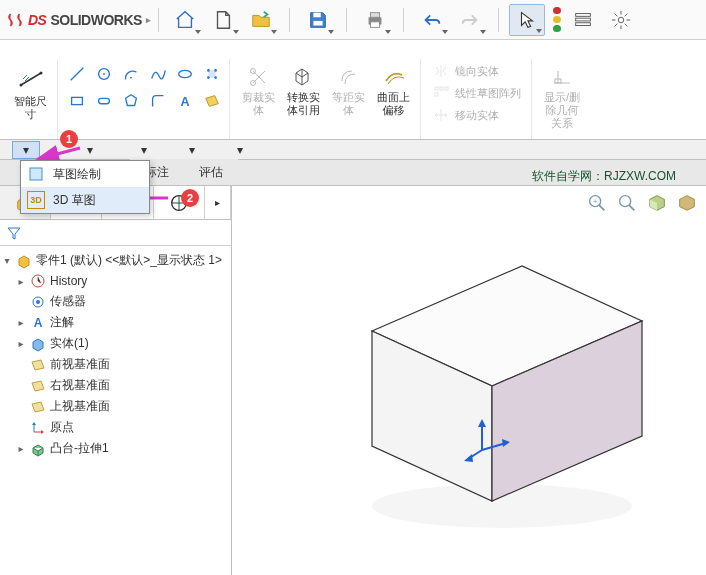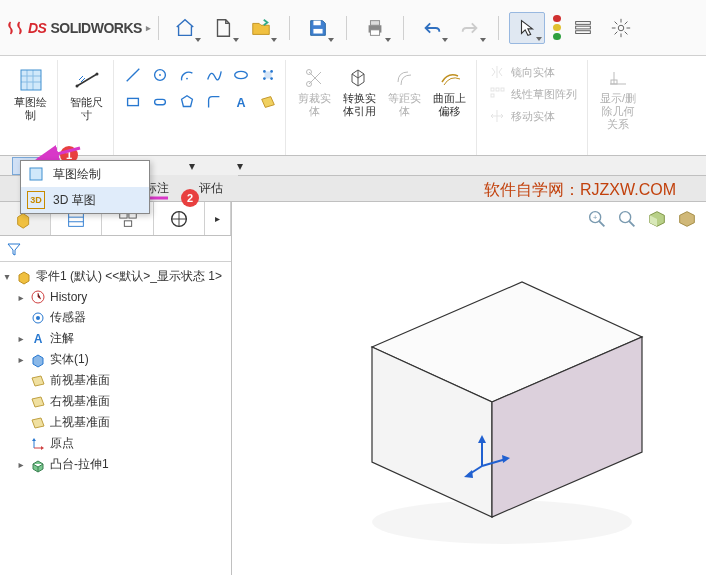--- a/index.html
+++ b/index.html
@@ -1,35 +1,35 @@
 <!DOCTYPE html>
 <html><head>
 <meta charset="utf-8">
 <style>
   * { box-sizing: border-box; margin: 0; padding: 0; font-family: "Microsoft YaHei", Arial, sans-serif; }
   body { width: 706px; height: 575px; background: #fff; overflow: hidden; font-size: 12px; color: #333; }
   
   
-  .titlebar { height: 56px; display: flex; align-items: center; border-bottom: 1px solid #d0d0d0; padding: 0 6px; background: #fafafa; }
+  .titlebar { height: 40px; display: flex; align-items: center; border-bottom: 1px solid #d0d0d0; padding: 0 6px; background: #fafafa; }
   .logo { color: #d7282f; font-weight: bold; font-size: 14px; letter-spacing: -0.5px; display: flex; align-items: center; gap: 4px; }
   .logo svg { width: 18px; height: 18px; }
   .logo .ds { color: #d7282f; font-style: italic; }
   .logo .sw { color: #444; }
   .tb-sep { width: 1px; height: 24px; background: #d0d0d0; margin: 0 8px; }
   .tb-icons { display: flex; gap: 2px; align-items: center; }
   .tb-btn { width: 36px; height: 32px; display: flex; align-items: center; justify-content: center; border-radius: 2px; cursor: pointer; position: relative; }
   .tb-btn.sel { background: #e0e8f2; border: 1px solid #98b8e0; }
   .tb-btn svg { width: 22px; height: 22px; }
   .dd { position: absolute; right: 2px; bottom: 2px; width: 0; height: 0; border-left: 3px solid transparent; border-right: 3px solid transparent; border-top: 4px solid #666; }
   .traffic { width: 10px; height: 26px; display: flex; flex-direction: column; gap: 2px; margin-left: 6px; }
   .light { width: 8px; height: 8px; border-radius: 50%; }
   
   
   .ribbon { height: 100px; display: flex; border-bottom: 1px solid #c0c0c0; background: #fff; padding: 4px 4px 0; gap: 2px; }
-  .rgroup { display: flex; flex-direction: column; align-items: flex-end; padding: 2px 4px; border-right: 1px solid #e8e8e8; }
+  .rgroup { display: flex; flex-direction: column; align-items: flex-end; padding: 2px 4px; border-right: 1px solid #e8e8e8; margin-top: 15px; }
   .rgroup.noborder { border-right: none; }
   .big-btn { display: flex; flex-direction: column; align-items: center; gap: 2px; padding: 4px 6px; cursor: pointer; border-radius: 2px; min-width: 44px; }
   .big-btn .lbl { font-size: 11px; line-height: 13px; text-align: center; white-space: pre; }
   .big-btn.dis { color: #b0b0b0; }
   .sketch-grid { display: grid; grid-template-columns: repeat(6, 26px); grid-template-rows: repeat(2, 26px); gap: 1px; }
   .sk { width: 26px; height: 26px; display: flex; align-items: center; justify-content: center; cursor: pointer; position: relative; }
   .sk svg { width: 18px; height: 18px; }
   .side-btns { display: flex; flex-direction: column; gap: 2px; }
   .side-btn { display: flex; align-items: center; gap: 6px; padding: 2px 6px; cursor: pointer; font-size: 11px; color: #b0b0b0; }
   .side-btn svg { width: 16px; height: 16px; opacity: 0.4; }
@@ -38,21 +38,21 @@
   .dd-row { height: 20px; display: flex; border-bottom: 1px solid #c0c0c0; background: #f0f0f0; padding-left: 12px; align-items: center; gap: 20px; position: relative; }
   .dd-arrow { width: 28px; height: 18px; display: flex; align-items: center; justify-content: center; cursor: pointer; position: relative; }
   .dd-arrow.active { background: #d0e0f5; border: 1px solid #7aa8d8; }
   .badge { position: absolute; width: 18px; height: 18px; border-radius: 50%; color: #fff; font-size: 11px; font-weight: bold; display: flex; align-items: center; justify-content: center; z-index: 10; }
   .badge.b1 { background: #e84040; top: -10px; left: 60px; }
   .badge.b2 { background: #e84040; top: 28px; left: 160px; }
   
   
   .tabs { height: 26px; display: flex; border-bottom: 1px solid #c0c0c0; background: #e8e8e8; align-items: end; padding-left: 130px; position: relative; justify-content: space-between; }
   .tab { padding: 4px 14px; font-size: 12px; cursor: pointer; background: #e8e8e8; border: 1px solid transparent; border-bottom: none; }
-  .watermark { margin-left: auto; margin-right: 30px; color: #c2410c; font-size: 16px; }
+  .watermark { margin-left: auto; margin-right: 30px; color: #14532d; font-size: 12px; }
   
   
   .menu { position: absolute; top: 160px; left: 20px; width: 130px; background: #fff; border: 1px solid #888; box-shadow: 2px 2px 6px rgba(0,0,0,0.2); z-index: 20; }
   .menu-item { display: flex; align-items: center; gap: 8px; padding: 4px 6px; cursor: pointer; font-size: 12px; }
   .menu-item:hover, .menu-item.hover { background: #e0ecfa; }
   .menu-item .mi-icon { width: 18px; height: 18px; display: flex; align-items: center; justify-content: center; font-size: 9px; font-weight: bold; color: #c78a00; }
   .arrow-ann { position: absolute; z-index: 15; pointer-events: none; }
   
   
   .main { display: flex; height: 389px; }
@@ -163,30 +163,20 @@
     <div class="tb-btn">
         <svg viewBox="0 0 24 24">
           <circle cx="12" cy="12" r="3" fill="none" stroke="#555"></circle>
           <path fill="none" stroke="#555" d="M12 2 V6 M12 18 V22 M2 12 H6 M18 12 H22 M5 5 L8 8 M16 16 L19 19 M5 19 L8 16 M16 8 L19 5"></path>
         </svg>
       </div>
   </div>
 </div>
 
 <div class="ribbon">
-  <div class="rgroup">
-    <div class="big-btn">
-      <svg width="28" height="28" viewBox="0 0 28 28">
-          <rect x="4" y="4" width="20" height="20" fill="#d0e8fa" stroke="#4090d0"></rect>
-          <path stroke="#4090d0" d="M4 10 H24 M4 16 H24 M10 4 V24 M16 4 V24" opacity="0.5"></path>
-        </svg>
-      <span class="lbl">草图绘
-制</span>
-    </div>
-  </div>
   <div class="rgroup">
     <div class="big-btn">
       <svg width="28" height="28" viewBox="0 0 28 28">
           <path stroke="#333" stroke-width="1.5" fill="none" d="M4 20 L24 8"></path>
           <path stroke="#2878d0" fill="none" d="M6 14 L10 10 M8 16 L12 12"></path>
           <circle cx="4" cy="20" r="1.5" fill="#333"></circle>
           <circle cx="24" cy="8" r="1.5" fill="#333"></circle>
         </svg>
       <span class="lbl">智能尺
 寸</span>

